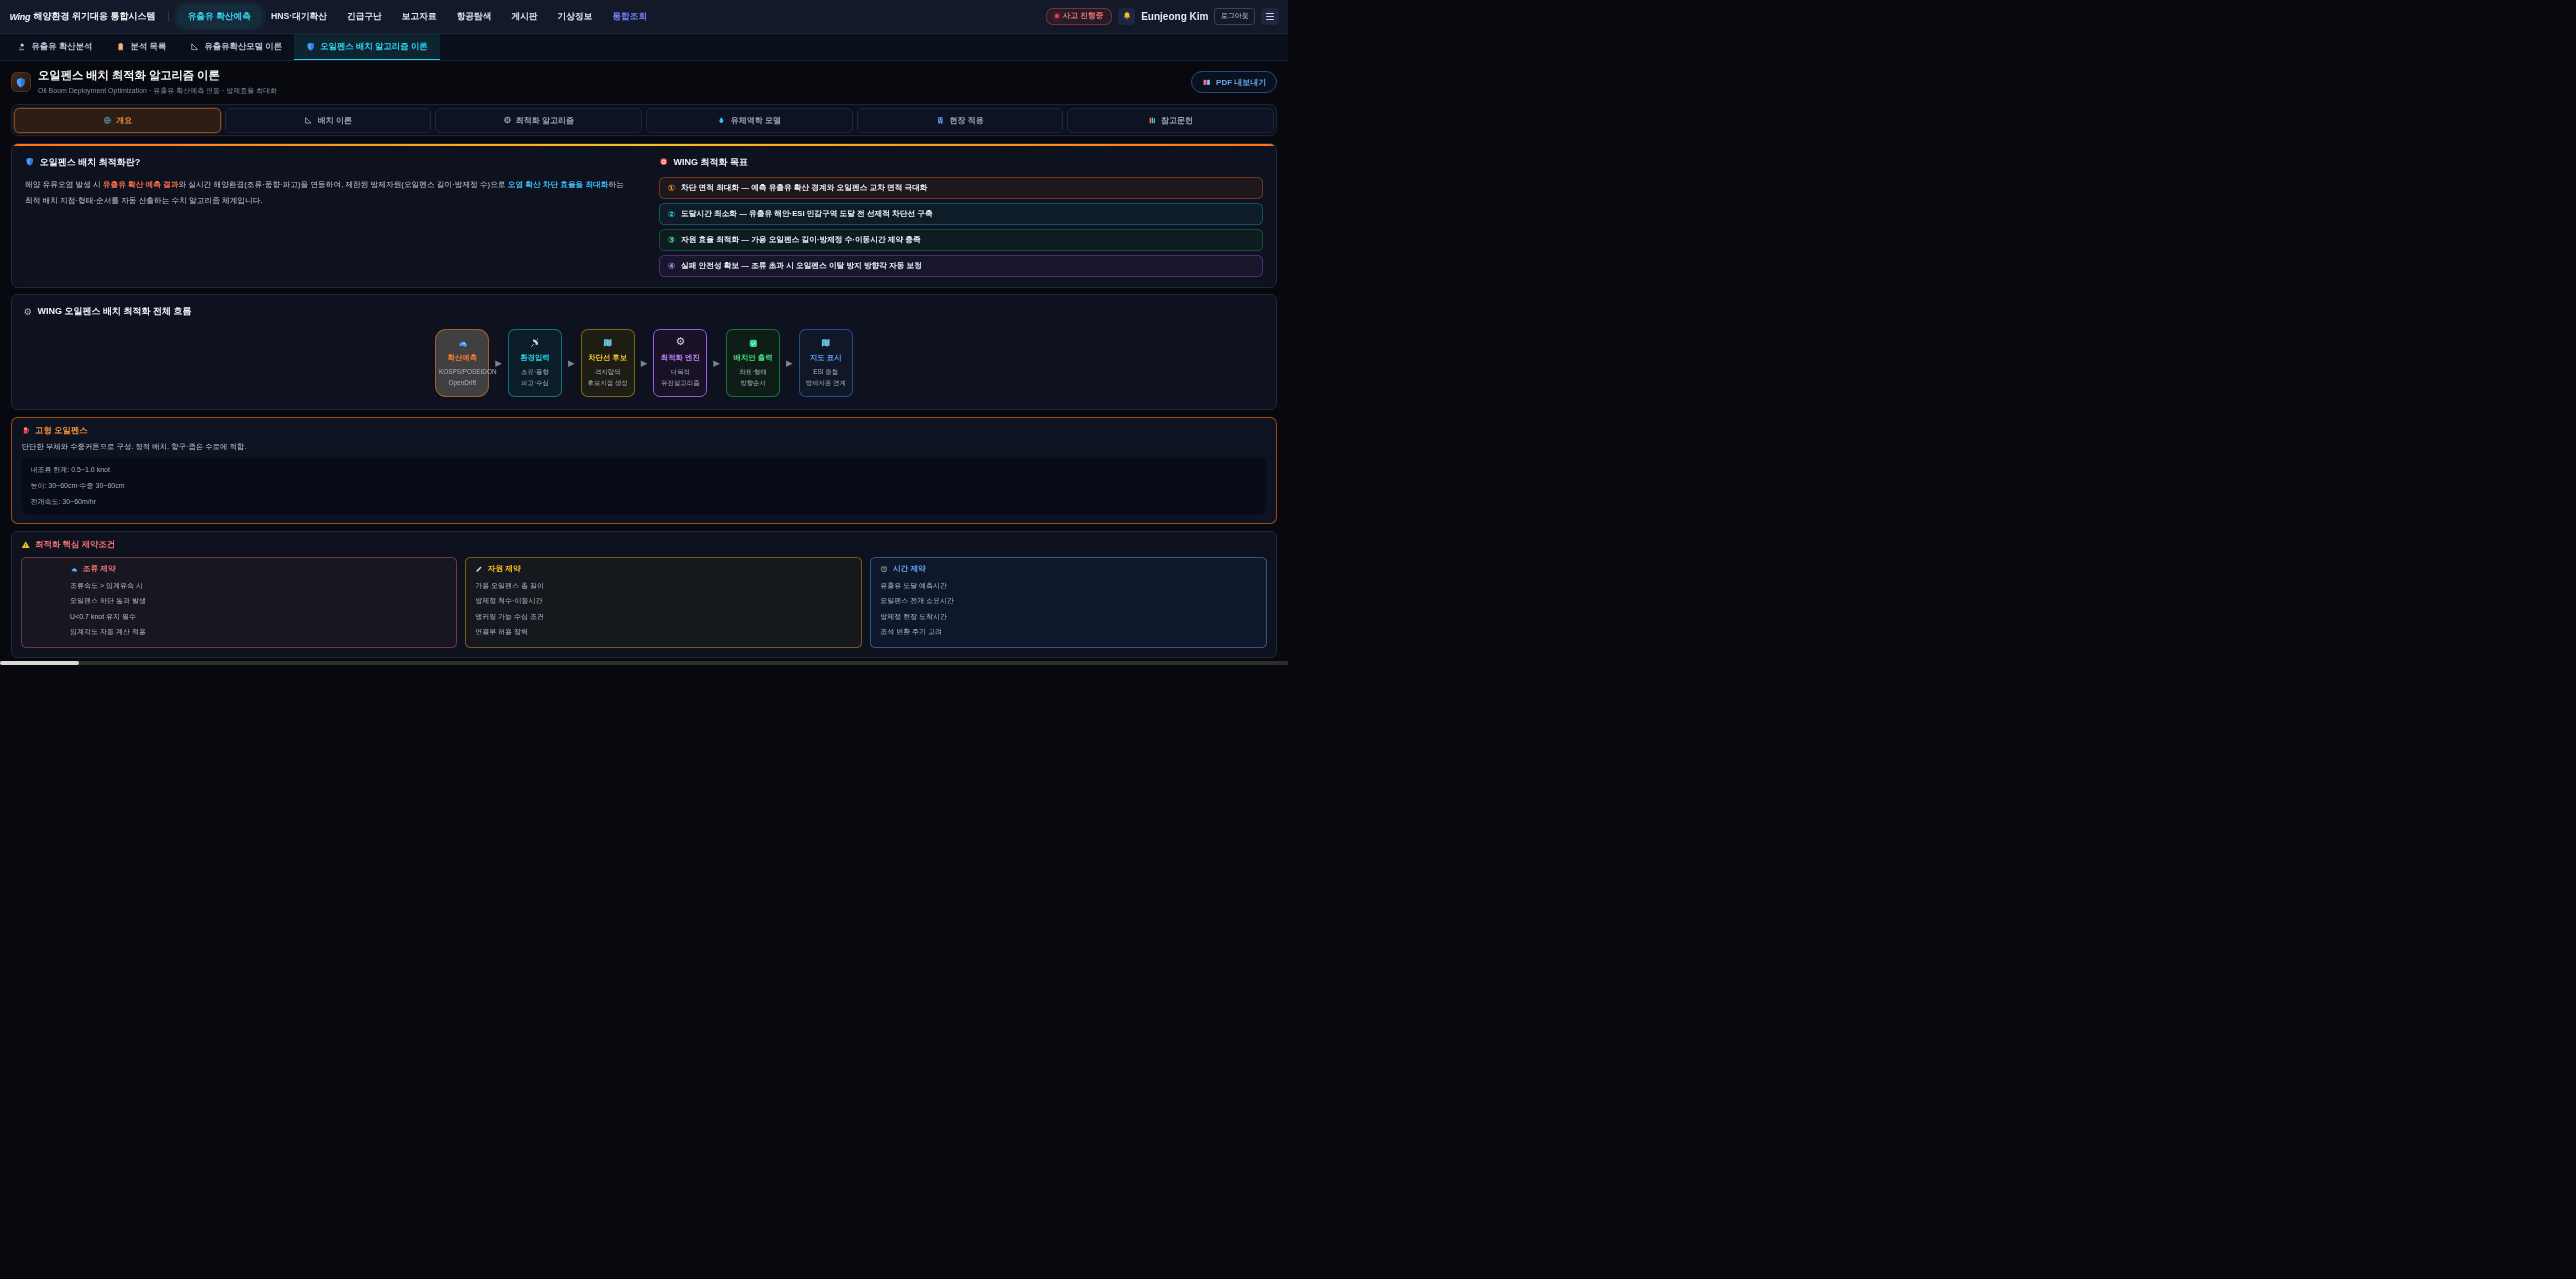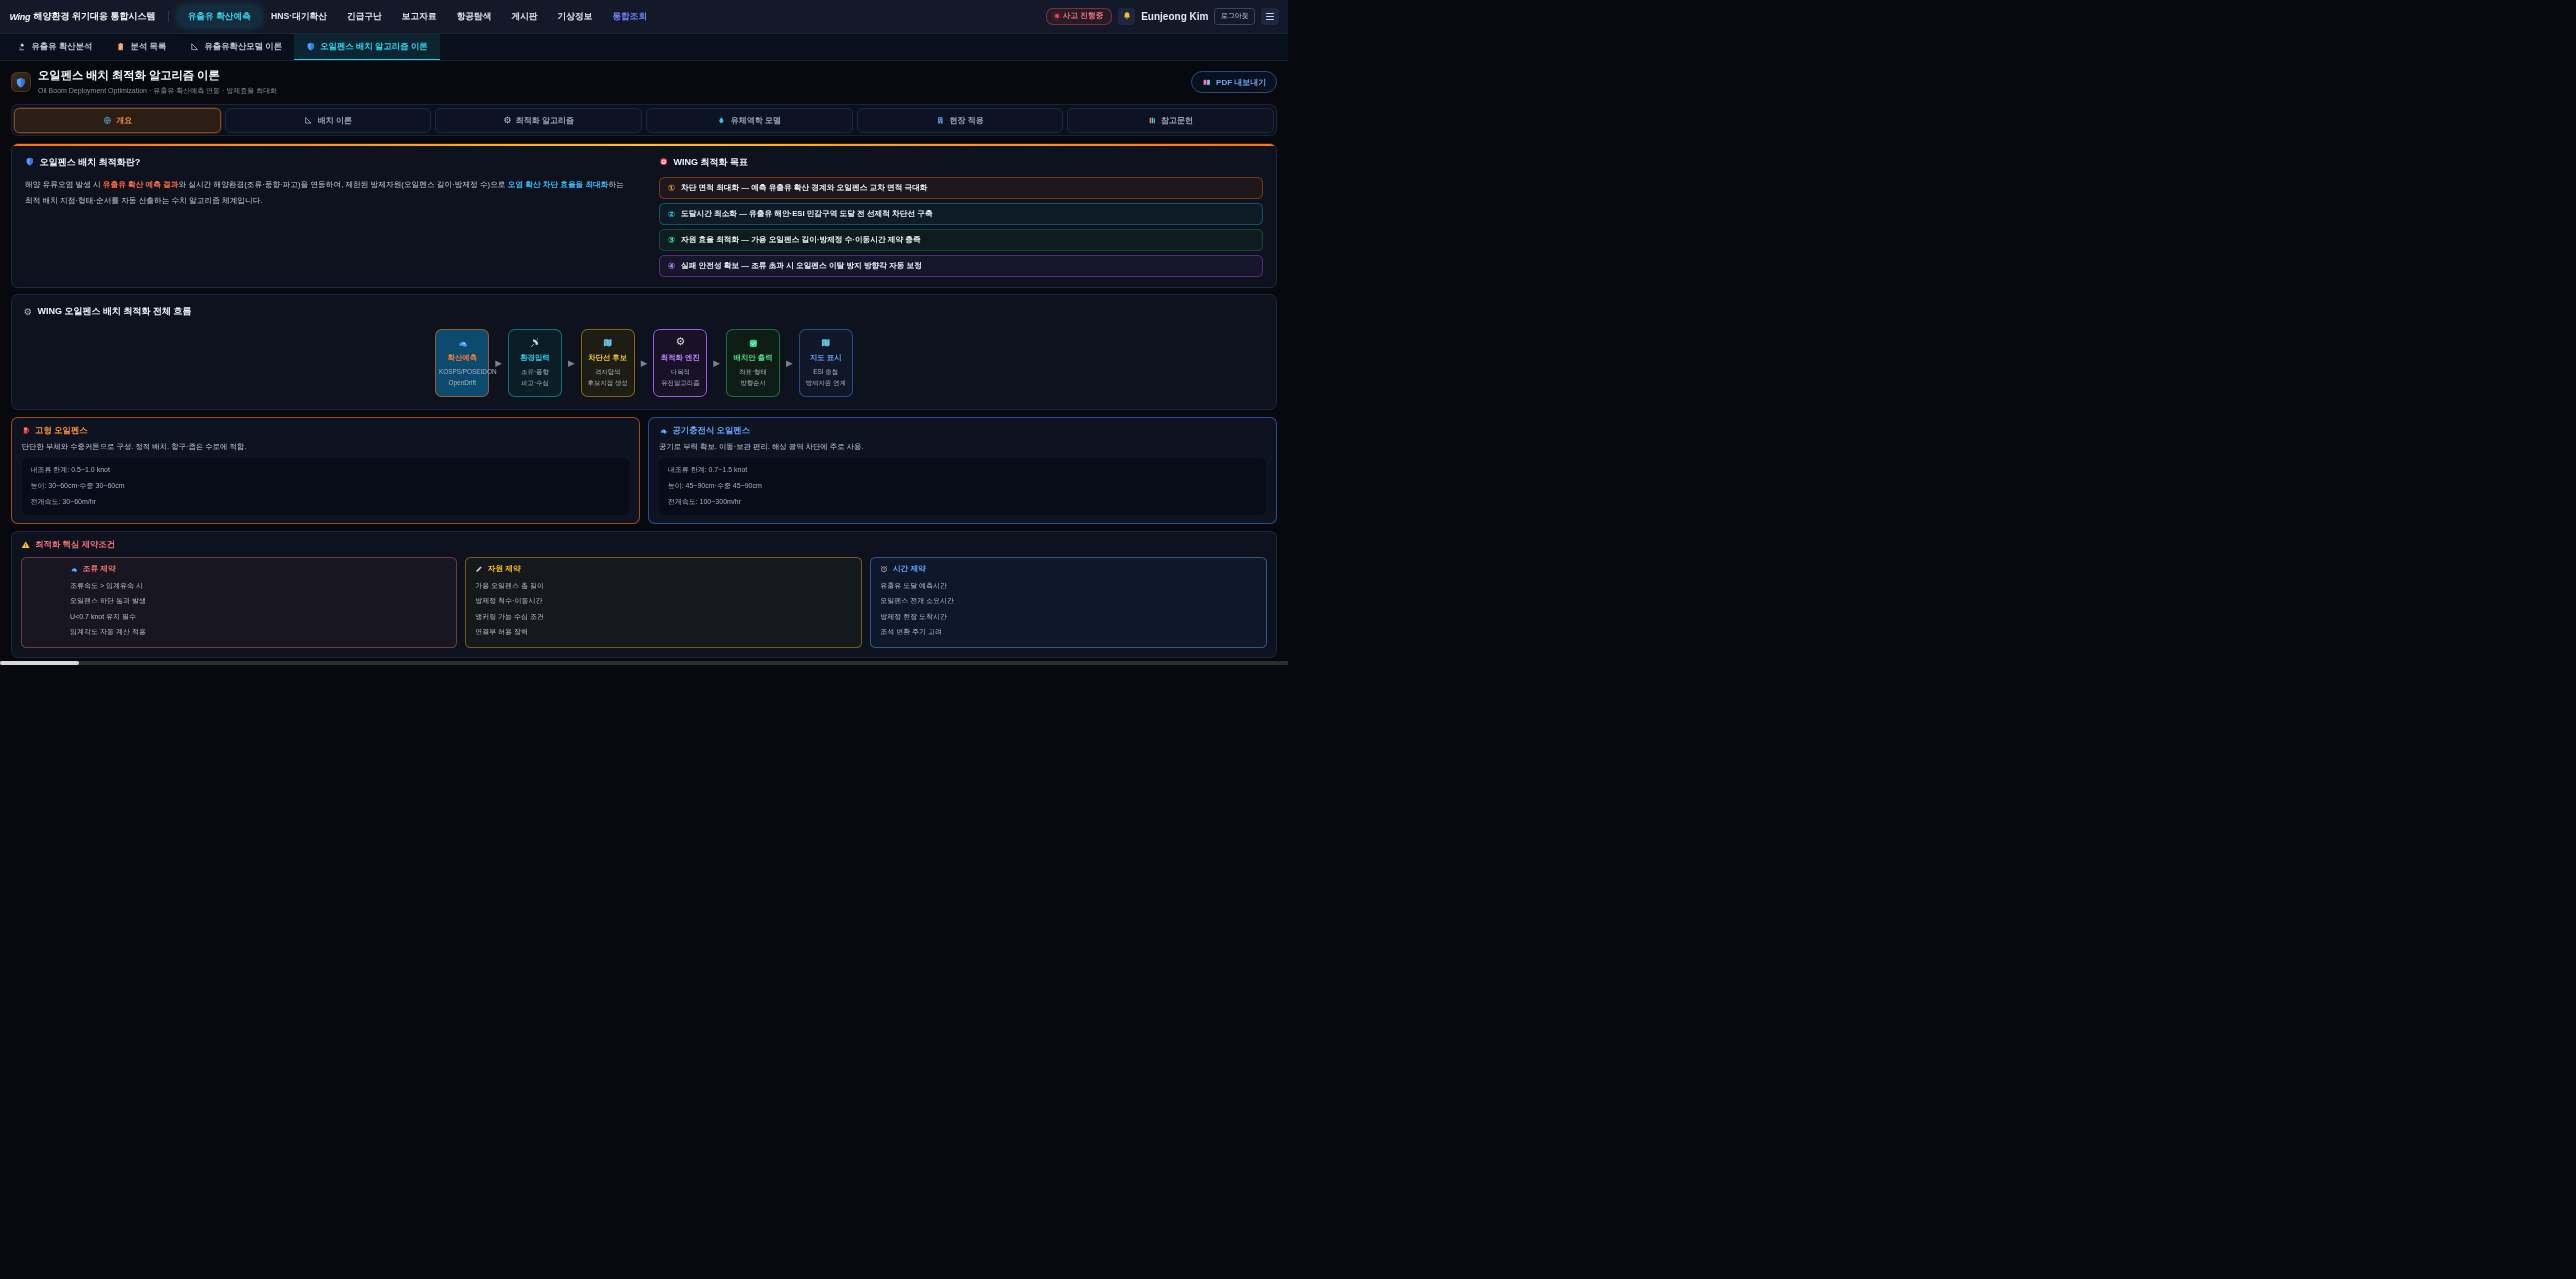--- a/index.html
+++ b/index.html
@@ -94,21 +94,21 @@
   .g-purple .gnum { color:#c084fc; }
 
   
   .flowcard { padding:10px 12px 12px; }
   .flow-row { display:flex; align-items:center; justify-content:center; gap:6px; margin-top:10.7px; }
   .fstep { width:54px; padding:6.7px 2.7px 7.4px; border-radius:6.7px; border:0.7px solid;
     text-align:center; }
   .fstep .fic { height:12px; margin-bottom:4px; display:flex; align-items:center; justify-content:center; }
   .fstep .ft { font-size:7.4px; font-weight:700; margin-bottom:3.4px; }
   .fstep .fl { font-size:6.4px; color:#a9b2c4; line-height:1.75; }
-  .f-orange { background:#0c4a6e; border-color:rgba(249,115,22,.55); } .f-orange .ft { color:#fb7b33; }
+  .f-orange { background:#404040; border-color:rgba(249,115,22,.55);border-radius:11px; } .f-orange .ft { color:#fb7b33; }
   .f-cyan { background:#0b1e27; border-color:rgba(34,211,238,.45); } .f-cyan .ft { color:#2bd4ee; }
   .f-yellow { background:#1e1d14; border-color:rgba(234,179,8,.5); } .f-yellow .ft { color:#f2c230; }
   .f-purple { background:#191226; border-color:#9a5cf0; border-width:1.3px; } .f-purple .ft { color:#c084fc; }
   .f-green { background:#0e1e16; border-color:rgba(34,197,94,.5); } .f-green .ft { color:#4ade80; }
   .f-blue { background:#0f1728; border-color:rgba(59,130,246,.5); } .f-blue .ft { color:#60a5fa; }
   .farrow { color:#778399; font-size:8.7px; }
 
   
   .boom-row { margin:0 10.7px 6.7px; display:flex; gap:8px; }
   .boom { flex:1; background:#0d1320; border-radius:6.7px; border:0.7px solid; padding:7.4px 10px 8px; }
@@ -410,35 +410,20 @@
       </svg>
       <span>고형 오일펜스</span>
     </div>
     <div class="boom-desc">단단한 부체와 수중커튼으로 구성. 정적 배치. 항구·좁은 수로에 적합.</div>
     <div class="specs">
       <div class="spec">내조류 한계: 0.5~1.0 knot</div>
       <div class="spec">높이: 30~60cm·수중 30~60cm</div>
       <div class="spec">전개속도: 30~60m/hr</div>
     </div>
   </div>
-  <div class="boom b-blue">
-    <div class="boom-h">
-      <svg class="ic" width="8.7" height="8.7" viewBox="0 0 24 24">
-          <path d="M5 17.5a7.5 7.5 0 0113-5.1 4.2 4.2 0 11-5 6.1H5z" fill="#4a9df8"></path>
-          <circle cx="15" cy="13.4" r="2" fill="#bfe0ff"></circle>
-        </svg>
-      <span>공기충전식 오일펜스</span>
-    </div>
-    <div class="boom-desc">공기로 부력 확보. 이동·보관 편리. 해상 광역 차단에 주로 사용.</div>
-    <div class="specs">
-      <div class="spec">내조류 한계: 0.7~1.5 knot</div>
-      <div class="spec">높이: 45~90cm·수중 45~90cm</div>
-      <div class="spec">전개속도: 100~300m/hr</div>
-    </div>
-  </div>
 </div>
 
 <div class="card constraints">
   <div class="cons-h">
     <svg class="ic" width="9.4" height="9.4" viewBox="0 0 24 24">
       <path d="M12 3L22.2 20.5H1.8z" fill="#fbbf24"></path>
       <rect x="11.1" y="9.2" width="1.8" height="5.2" rx="0.9" fill="#1f2937"></rect>
       <circle cx="12" cy="17.2" r="1.15" fill="#1f2937"></circle>
     </svg>
     <span>최적화 핵심 제약조건</span>

